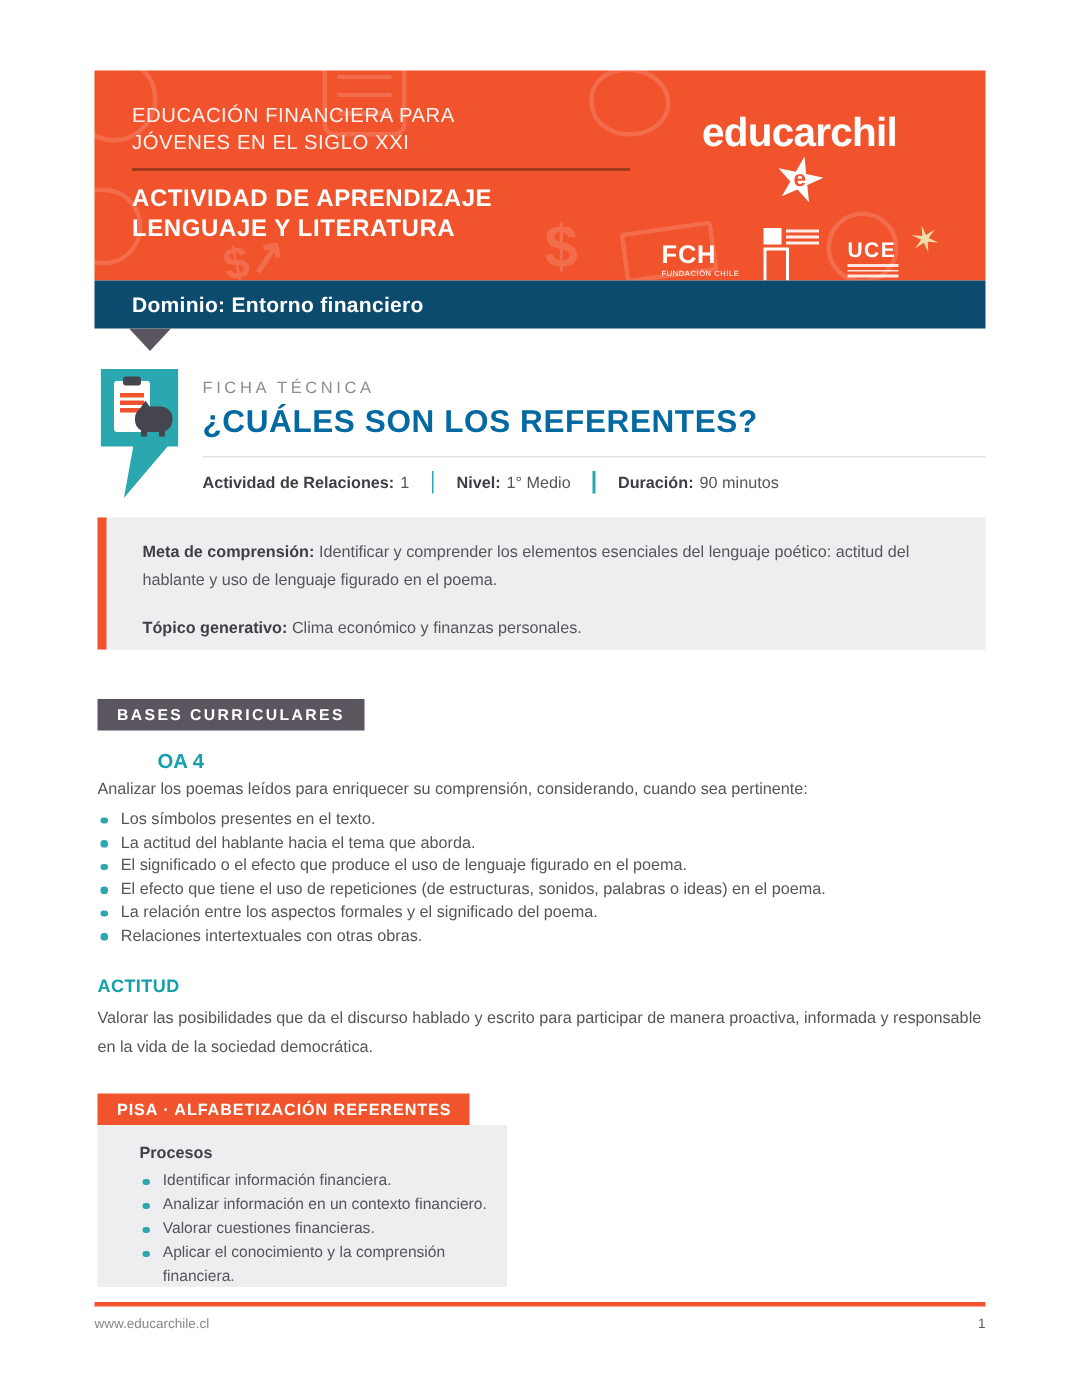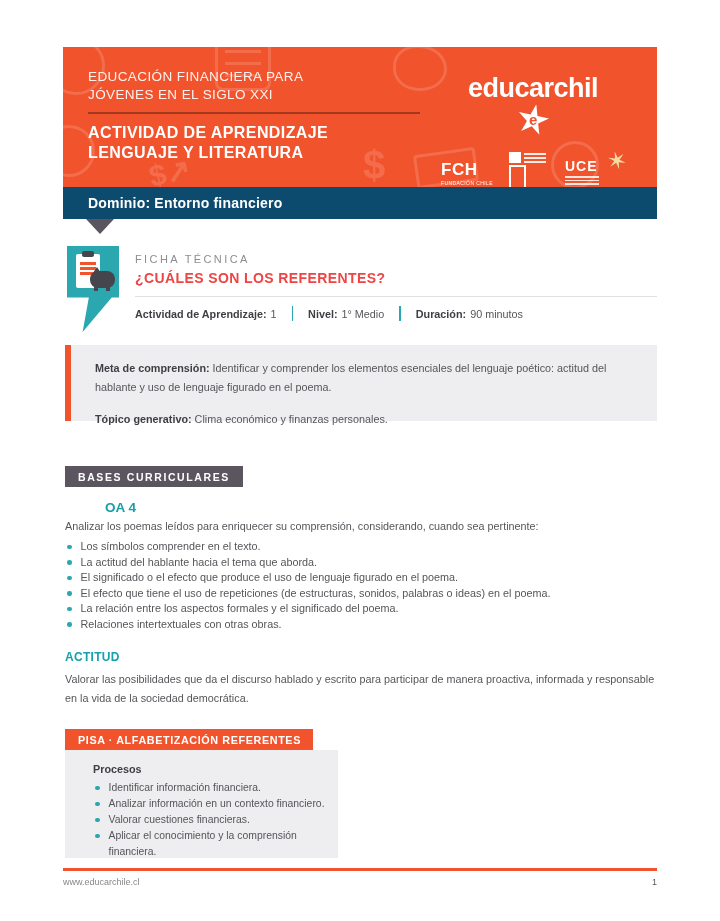--- a/index.html
+++ b/index.html
@@ -67,30 +67,30 @@
   .clip-line { position:absolute; left:4px; width:16px; height:2.5px; background:#F1532C; }
   .piggy { position:absolute; left:23px; top:25px; width:25px; height:17px;
     background:#45454D; border-radius:8px; }
   .piggy-ear { position:absolute; left:3px; top:-4px; width:0; height:0;
     border-left:4px solid transparent; border-right:4px solid transparent;
     border-bottom:6px solid #45454D; }
   .piggy-leg { position:absolute; bottom:-3px; width:4px; height:4px; background:#45454D; }
 
   .ficha-text { position:absolute; left:135px; top:253px; width:522px; }
   .ficha-kicker { font-size:11px; color:#8B8D91; letter-spacing:2.4px; }
-  .ficha-title { margin-top:5px; font-size:14px; font-weight:bold; color:#ef4444;
+  .ficha-title { margin-top:5px; font-size:21px; font-weight:bold; color:#0369a1;
     letter-spacing:0.4px; }
   .ficha-divider { margin-top:10px; width:100%; height:1px; background:#E1E1E3; }
   .ficha-meta { margin-top:9px; display:flex; align-items:center; font-size:10.8px; }
   .meta-label { font-weight:bold; color:#3E3F44; }
   .meta-value { color:#55565A; margin-left:4px; }
   .meta-sep { width:1.5px; height:15px; background:#2AA7AF; margin:0 15px; }
 
   
-  .meta-box { position:absolute; left:65px; top:345px; width:592px; height:76px;
+  .meta-box { position:absolute; left:65px; top:345px; width:592px; height:88px;
     background:#EEEDEF; border-left:6px solid #F1532C; padding:14px 24px 0 24px;
     font-size:10.8px; line-height:1.8; }
   .meta-box .para-label { font-weight:bold; color:#3E3F44; }
   .meta-box p + p { margin-top:12px; }
 
   
   .bases { position:absolute; left:65px; top:466px; width:592px; font-size:10.8px; }
   .badge { display:inline-block; background:#5B5560; color:#fff; font-size:10.5px;
     font-weight:bold; letter-spacing:1.6px; padding:5px 13px 4px; }
   .oa-title { margin-top:13px; color:#16A0AC; font-size:13.5px; font-weight:bold;margin-left:40px; }
@@ -200,21 +200,21 @@
       <div class="piggy-leg" style="left:4px;"></div>
       <div class="piggy-leg" style="right:5px;"></div>
     </div>
   </div>
 
   <div class="ficha-text">
     <div class="ficha-kicker">FICHA TÉCNICA</div>
     <div class="ficha-title">¿CUÁLES SON LOS REFERENTES?</div>
     <div class="ficha-divider"></div>
     <div class="ficha-meta">
-      <span class="meta-label">Actividad de Aprendizaje:</span>
+      <span class="meta-label">Actividad de Relaciones:</span>
       <span class="meta-value">1</span>
       <span class="meta-sep"></span>
       <span class="meta-label">Nivel:</span>
       <span class="meta-value">1° Medio</span>
       <span class="meta-sep"></span>
       <span class="meta-label">Duración:</span>
       <span class="meta-value">90 minutos</span>
     </div>
   </div>
 
@@ -223,21 +223,21 @@
     <p><span class="para-label">Tópico generativo:</span> <span>Clima económico y finanzas personales.</span></p>
   </div>
 
   <div class="bases">
     <div class="badge">BASES CURRICULARES</div>
     <div class="oa-title">OA 4</div>
     <div class="oa-intro">Analizar los poemas leídos para enriquecer su comprensión, considerando, cuando sea pertinente:</div>
     <ul class="blist">
       <li>
           <span class="bullet-dot"></span>
-          <span>Los símbolos comprender en el texto.</span>
+          <span>Los símbolos presentes en el texto.</span>
         </li>
       <li>
           <span class="bullet-dot"></span>
           <span>La actitud del hablante hacia el tema que aborda.</span>
         </li>
       <li>
           <span class="bullet-dot"></span>
           <span>El significado o el efecto que produce el uso de lenguaje figurado en el poema.</span>
         </li>
       <li>

